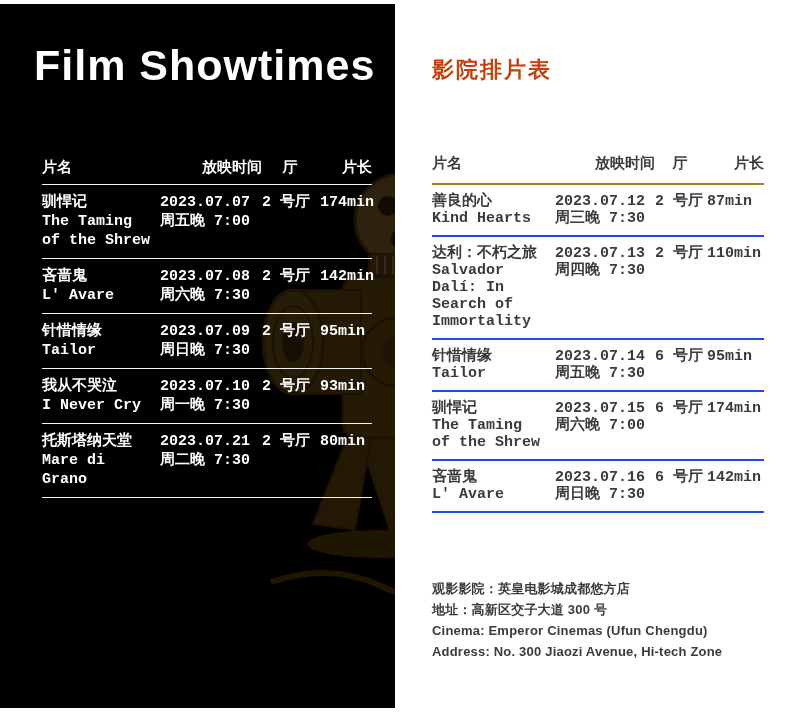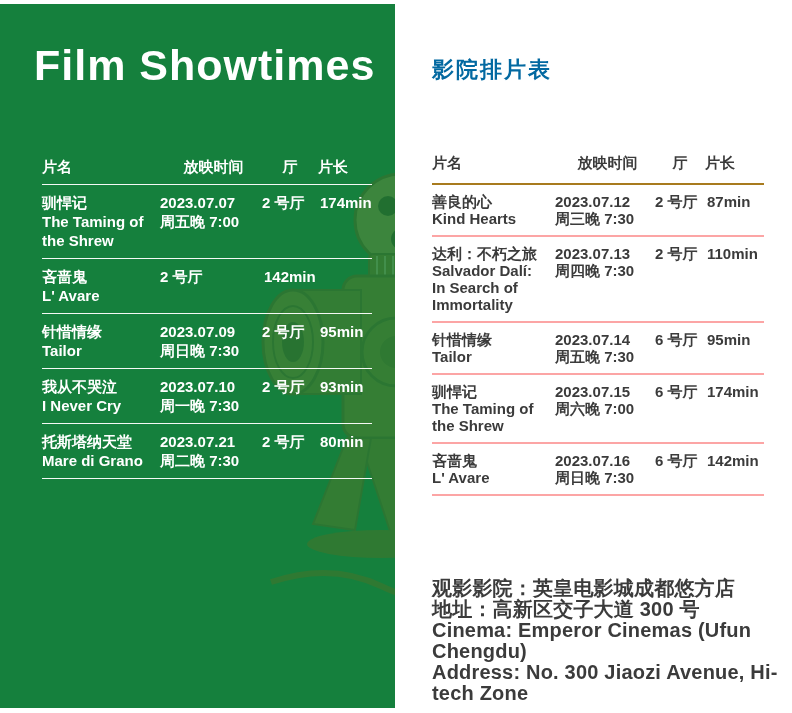--- a/index.html
+++ b/index.html
@@ -2,54 +2,54 @@
 <html><head>
 <meta charset="utf-8">
 <style>
   * { margin:0; padding:0; box-sizing:border-box; }
   html,body { background:#ffffff; }
   body { font-family:"Liberation Sans","DejaVu Sans",sans-serif; font-weight:bold; }
   .page { position:relative; width:792px; height:713px; background:#ffffff; overflow:hidden; }
 
   
   .left-panel { position:absolute; left:0; top:4px; width:460px; height:704px;
-                background:#15803d; overflow:hidden;padding-left:31px; }
+                background:#000000; overflow:hidden;padding-left:31px; }
   .projector-art { position:absolute; right:-6px; top:158px; opacity:.22; pointer-events:none; }
   .left-title { position:absolute; left:34px; top:38px; font-size:43px; line-height:1.1;
                 color:#ffffff; letter-spacing:1px; }
 
   .gold-table { position:absolute; left:42px; top:148px; width:330px; color:#ffffff; }
   .gold-table .thead { display:grid; grid-template-columns:118px 102px 56px 54px;
                        padding:6px 0 7px 0; border-bottom:1.5px solid rgba(255,255,255,.95);
                        font-size:15px; }
   .gold-table .trow  { display:grid; grid-template-columns:118px 102px 56px 54px;
                        padding:8px 0; border-bottom:1.5px solid rgba(255,255,255,.95);
                        font-size:15px; line-height:19px; }
   
   .right-panel { position:absolute; left:395px; top:0; width:397px; height:713px; background:#ffffff; }
-  .right-title { position:absolute; left:37px; top:55px; font-size:22px; color:#0369a1; letter-spacing:2px; }
+  .right-title { position:absolute; left:37px; top:55px; font-size:22px; color:#c2410c; letter-spacing:2px; }
 
   .white-table { position:absolute; left:37px; top:150px; width:332px; color:#3B3B3B; }
   .white-table .thead { display:grid; grid-template-columns:123px 100px 50px 59px;
                         padding:4px 0 10px 0; border-bottom:2px solid #A87B1E; font-size:15px; }
   .white-table .trow  { display:grid; grid-template-columns:123px 100px 50px 59px;
-                        padding:8px 0; border-bottom:2px solid #fca5a5;
+                        padding:8px 0; border-bottom:2px solid #1d4ed8;
                         font-size:15px; line-height:17px; }
 
   
   .h-name { text-align:left; }
-  .h-time { text-align:center; padding-left:5px; }
+  .h-time { text-align:right; padding-left:5px; }
   .h-hall { text-align:center; }
-  .h-dur  { text-align:left; }
+  .h-dur  { text-align:right; }
   .c-name { padding-right:6px; }
   .c-dur  { padding-left:2px; }
-  .trow .c { align-self:start; }
-
-  
-  .cinema-info { position:absolute; left:37px; top:578px; font-size:20px; line-height:21px;
+  .trow .c { align-self:start;font-family:Liberation Mono, monospace; }
+
+  
+  .cinema-info { position:absolute; left:37px; top:578px; font-size:13px; line-height:21px;
                  color:#3B3B3B; letter-spacing:.2px; }
 </style>
 </head>
 <body>
 
 <div class="page">
 
   <div class="left-panel">
 
     <svg class="projector-art" width="215" height="460" viewBox="0 0 215 460">
@@ -96,20 +96,24 @@
             <div>周五晚 7:00</div>
           </div>
         <div class="c">2 号厅</div>
         <div class="c c-dur">174min</div>
       </div>
       <div class="trow">
         <div class="c c-name">
             <div>吝啬鬼</div>
             <div>L' Avare</div>
           </div>
+        <div class="c">
+            <div>2023.07.08</div>
+            <div>周六晚 7:30</div>
+          </div>
         <div class="c">2 号厅</div>
         <div class="c c-dur">142min</div>
       </div>
       <div class="trow">
         <div class="c c-name">
             <div>针惜情缘</div>
             <div>Tailor</div>
           </div>
         <div class="c">
             <div>2023.07.09</div>

